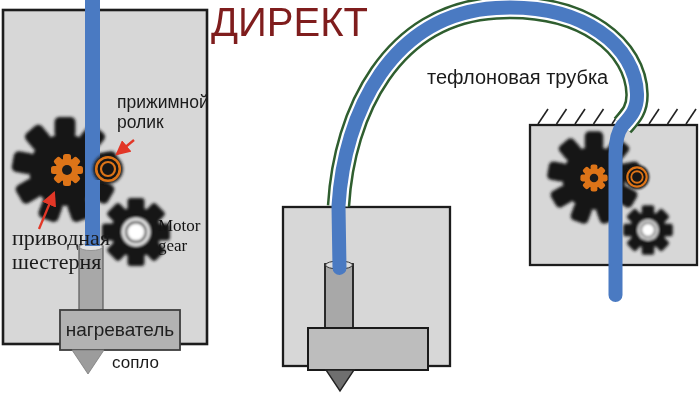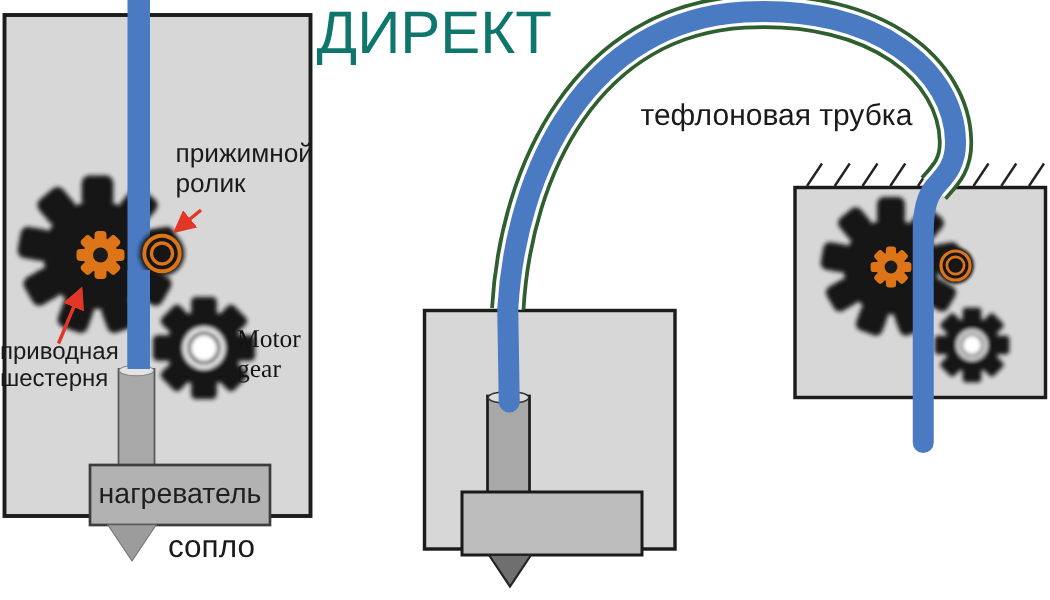--- a/index.html
+++ b/index.html
@@ -17,31 +17,31 @@
   .f-gearblack{fill:var(--gear_black,#161616);}
   .f-orange{fill:var(--gear_orange,#dd7418);}
   .s-orange{stroke:var(--gear_orange,#dd7418);}
   .s-red   {stroke:var(--arrow_red,#e23727);}
   .f-red   {fill:var(--arrow_red,#e23727);}
   .f-metal {fill:var(--metal_gray,#a8a8a8);}
   .f-heater{fill:var(--heater_gray,#b2b2b2);}
   .f-nozzle{fill:var(--nozzle_gray,#9c9c9c);}
 
   .lbl{position:absolute;color:#1a1a1a;white-space:pre-line;line-height:1.15;}
-  .title{position:absolute;color:#0f766e;font-size:40px;letter-spacing:0px;text-align:right;}
+  .title{position:absolute;color:#7f1d1d;font-size:40px;letter-spacing:0px;text-align:right;}
   #t-direct {left:211px;top:0px;}
   #t-bowden {left:537px;top:306px;}
   #t-prutok {left:104px;top:31px;font-size:21px;}
   #t-prizh  {left:117px;top:92px;font-size:17.5px;}
   #t-motor  {left:158px;top:168px;font-size:17px;line-height:1.2;
              font-family:"Liberation Serif",serif;color:#141414;margin-top:48px;}
-  #t-privod {left:0;top:226px;font-size:16px;line-height:1.1;}
+  #t-privod {left:12px;top:226px;font-size:22px;line-height:1.1;font-family:Liberation Serif, serif;}
   #t-nagrev {left:60px;top:310px;width:120px;height:40px;display:flex;
              align-items:center;justify-content:center;font-size:19px;color:#1f1f1f;}
-  #t-soplo  {left:112px;top:353px;font-size:21px;}
+  #t-soplo  {left:112px;top:353px;font-size:17px;}
   #t-teflon {left:427px;top:66px;font-size:20px;}
 </style>
 </head>
 <body>
 
 <div id="stage">
 
   <svg width="700" height="400" viewBox="0 0 700 400">
     <defs>
       <filter id="soft" x="-30%" y="-30%" width="160%" height="160%">

